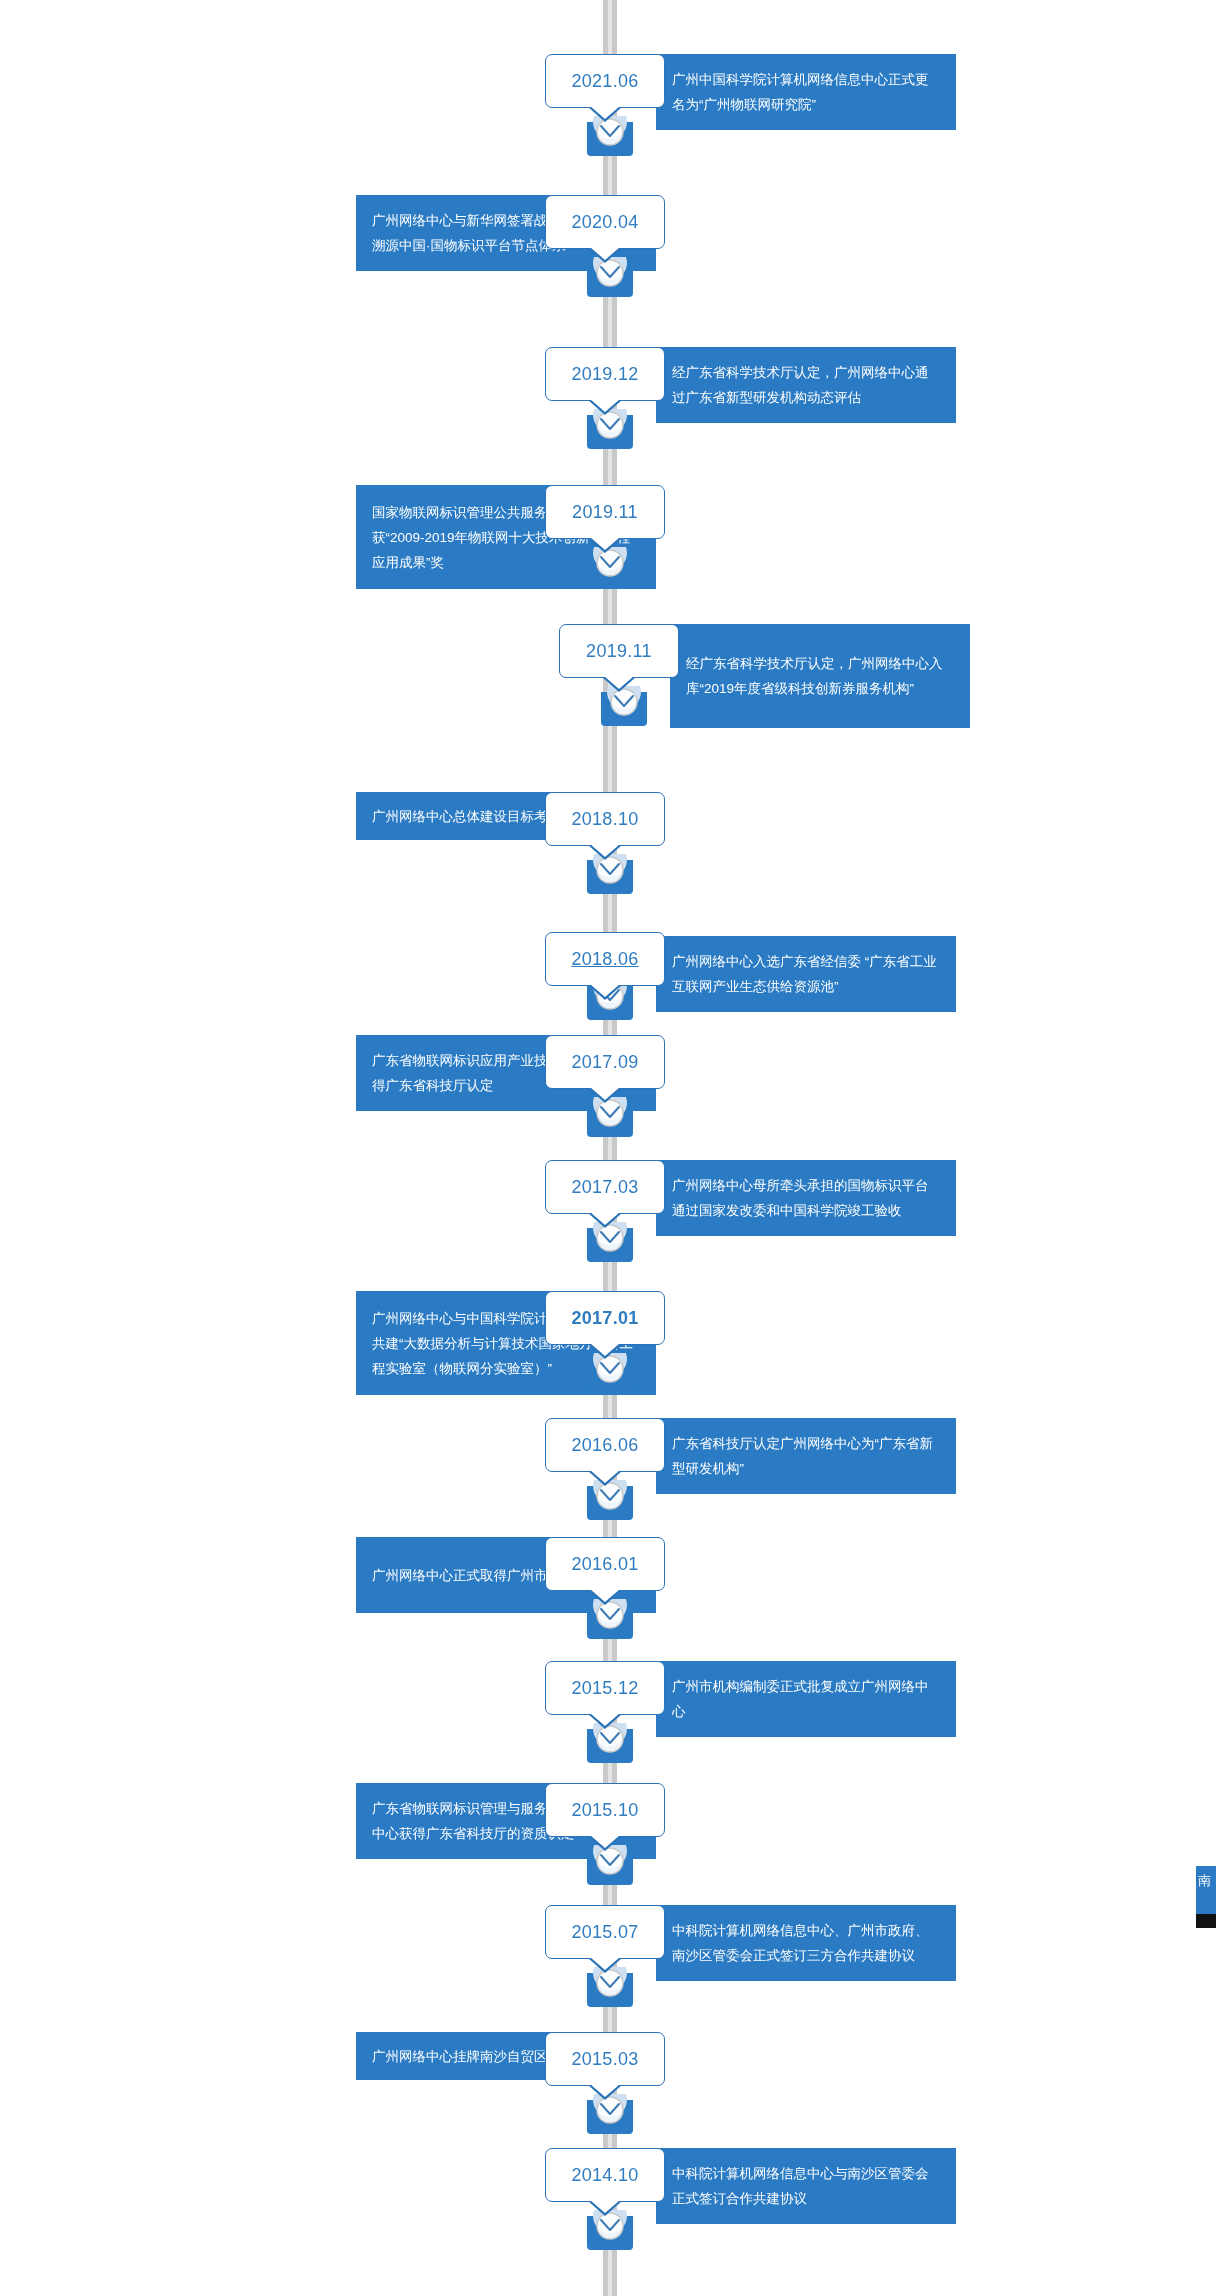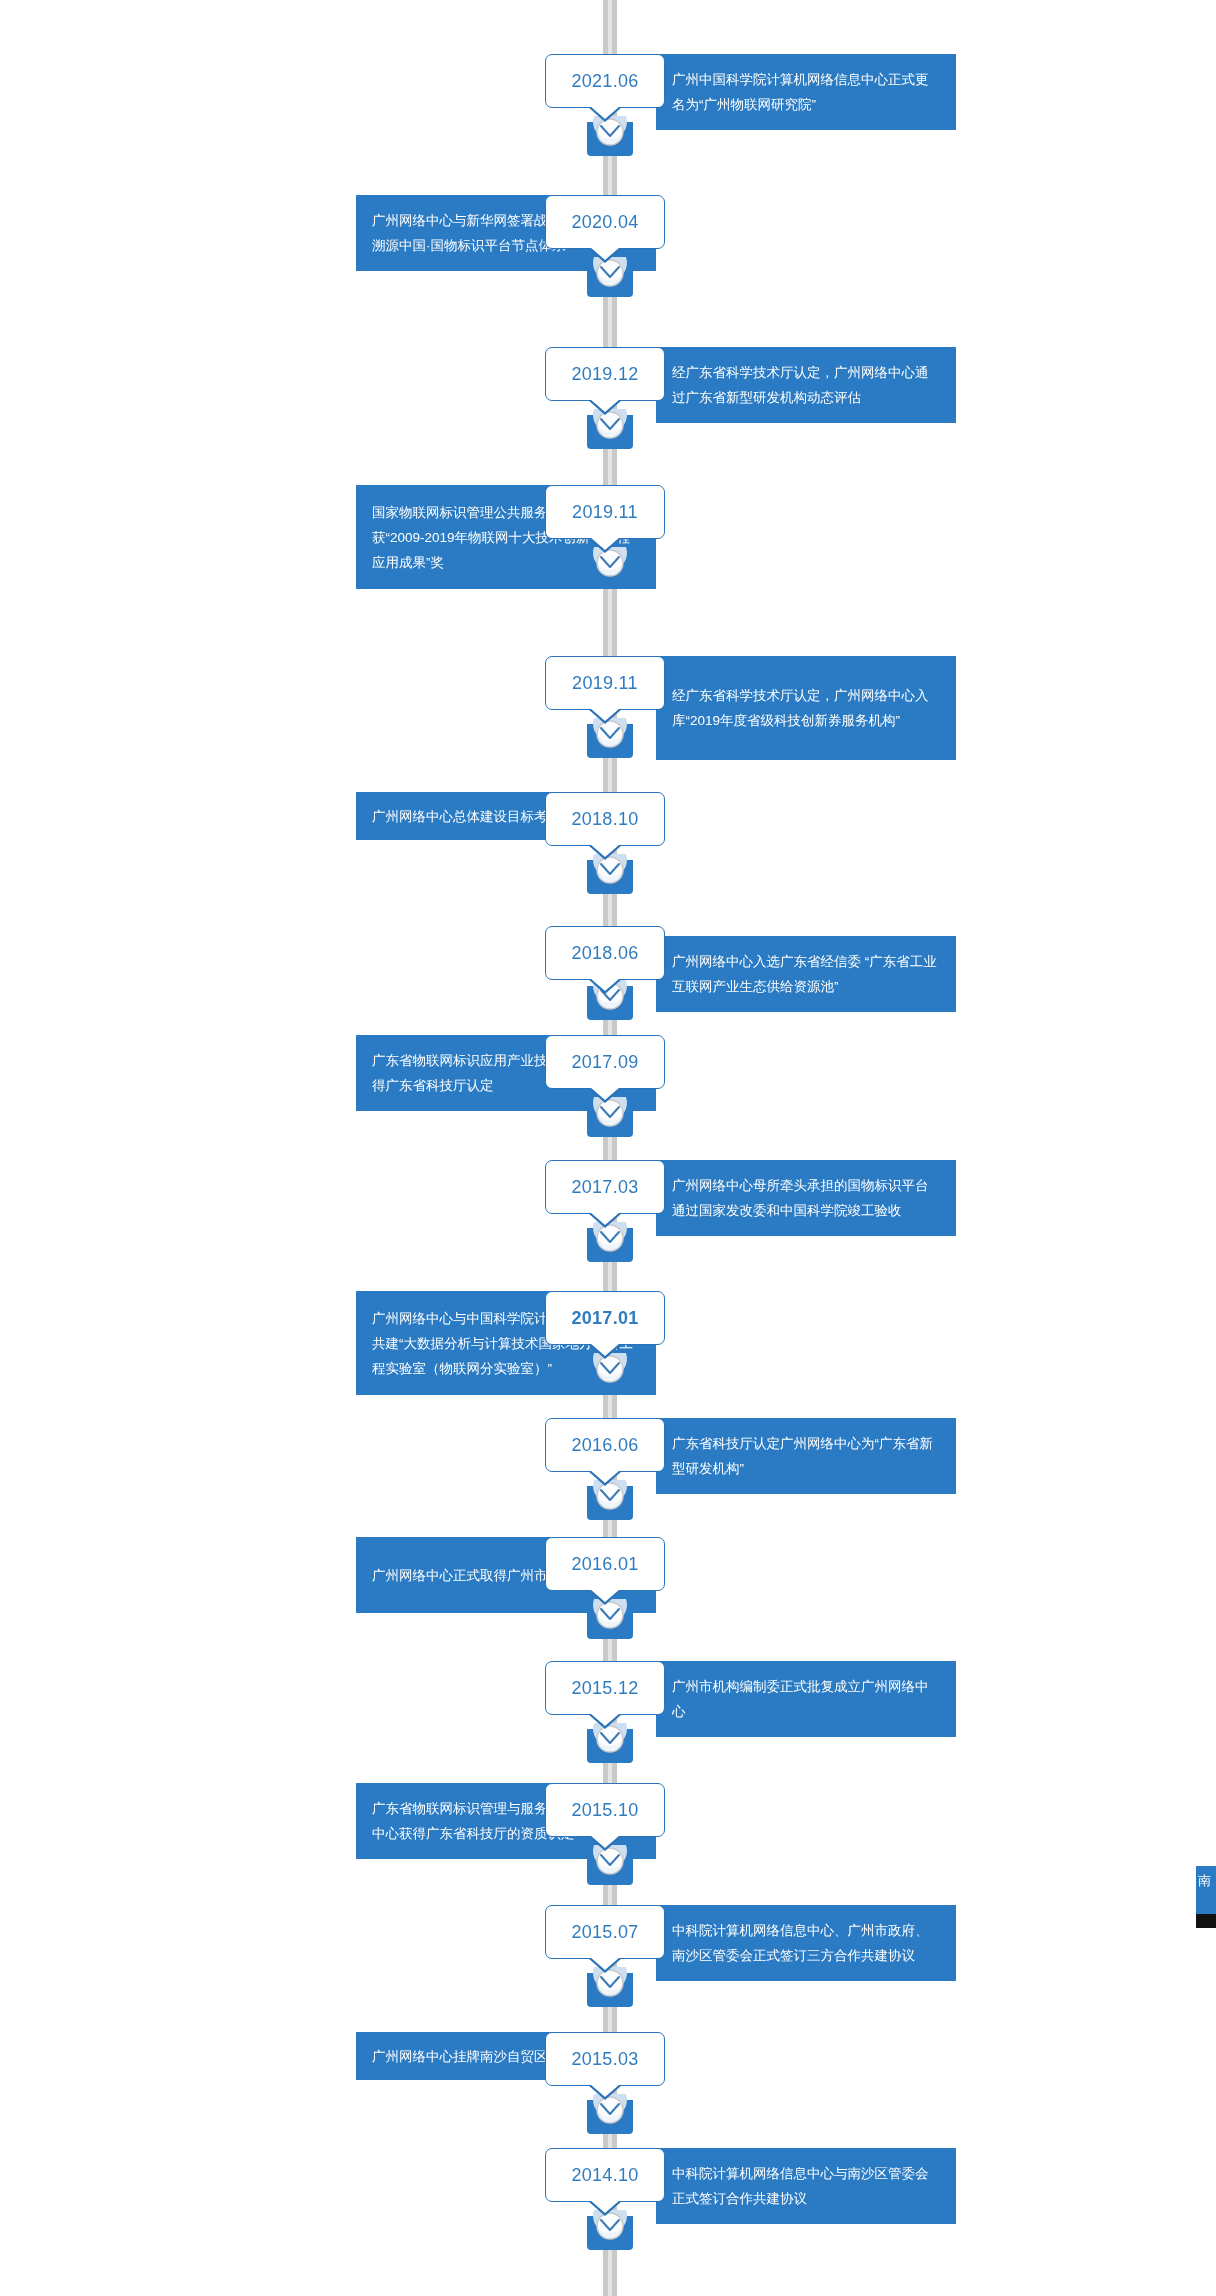--- a/index.html
+++ b/index.html
@@ -212,21 +212,21 @@
             <svg width="58" height="48" viewBox="0 0 58 48">
               <path d="M6 6 h46 v30 a4 4 0 0 1 -4 4 h-38 a4 4 0 0 1 -4 -4 z" fill="#2a7bc4"></path>
               <circle cx="29" cy="6" r="17" fill="#cddff0"></circle>
               <circle cx="29" cy="16" r="13" fill="#ffffff" opacity="0.92"></circle>
               <circle cx="29" cy="16" r="13" fill="none" stroke="#c8c8c8" stroke-width="1.4"></circle>
               <path d="M20 10 L29 20 L38 10" fill="none" stroke="#3a7ab5" stroke-width="2" stroke-linejoin="round" stroke-linecap="round"></path>
             </svg>
           </div>
         </div>
       </div>
-      <div class="row" style="top: 656px;">
+      <div class="row" style="top: 624px; padding-left: 14px;">
         <div class="row-inner" style="height: 104px;">
           <div class="panel right" style="height: 104px; top: 0px;">
             <span class="txt">经广东省科学技术厅认定，广州网络中心入库“2019年度省级科技创新券服务机构”</span>
           </div>
           <div class="bubble" style="height: 54px; top: 0px;">
             <span>2019.11</span>
             <span class="notch-o"></span>
             <span class="notch-i"></span>
           </div>
           <div class="connector" style="top: 62px;">
@@ -259,21 +259,21 @@
               <path d="M20 10 L29 20 L38 10" fill="none" stroke="#3a7ab5" stroke-width="2" stroke-linejoin="round" stroke-linecap="round"></path>
             </svg>
           </div>
         </div>
       </div>
       <div class="row" style="top: 918px;">
         <div class="row-inner" style="height: 76px;">
           <div class="panel right" style="height: 76px; top: 18px;">
             <span class="txt">广州网络中心入选广东省经信委 “广东省工业互联网产业生态供给资源池”</span>
           </div>
-          <div class="bubble" style="height: 54px; top: 8px;">
+          <div class="bubble" style="height: 54px; top: 14px; text-decoration: underline;">
             <span>2018.06</span>
             <span class="notch-o"></span>
             <span class="notch-i"></span>
           </div>
           <div class="connector" style="top: 62px;">
             <svg width="58" height="48" viewBox="0 0 58 48">
               <path d="M6 6 h46 v30 a4 4 0 0 1 -4 4 h-38 a4 4 0 0 1 -4 -4 z" fill="#2a7bc4"></path>
               <circle cx="29" cy="6" r="17" fill="#cddff0"></circle>
               <circle cx="29" cy="16" r="13" fill="#ffffff" opacity="0.92"></circle>
               <circle cx="29" cy="16" r="13" fill="none" stroke="#c8c8c8" stroke-width="1.4"></circle>

